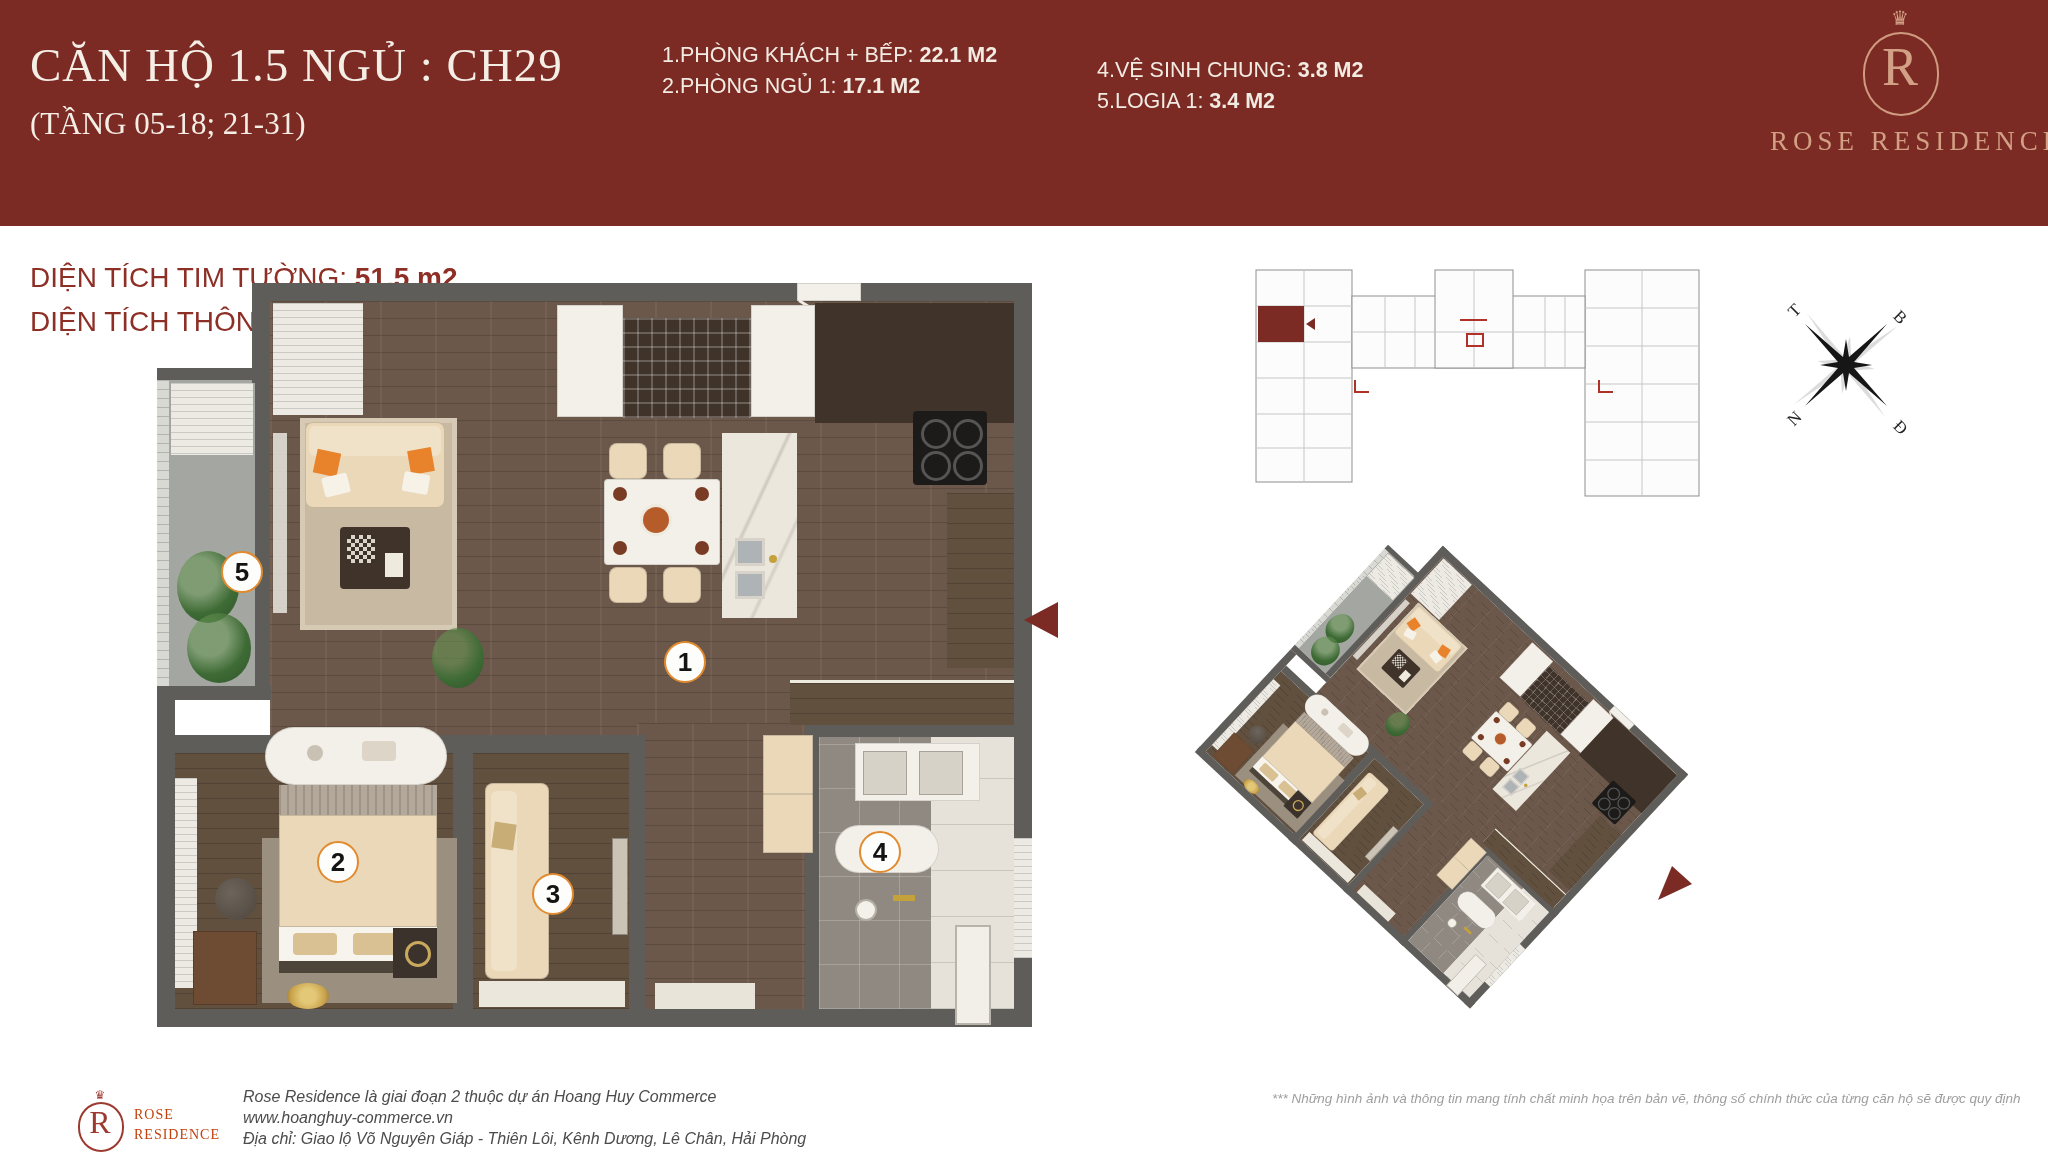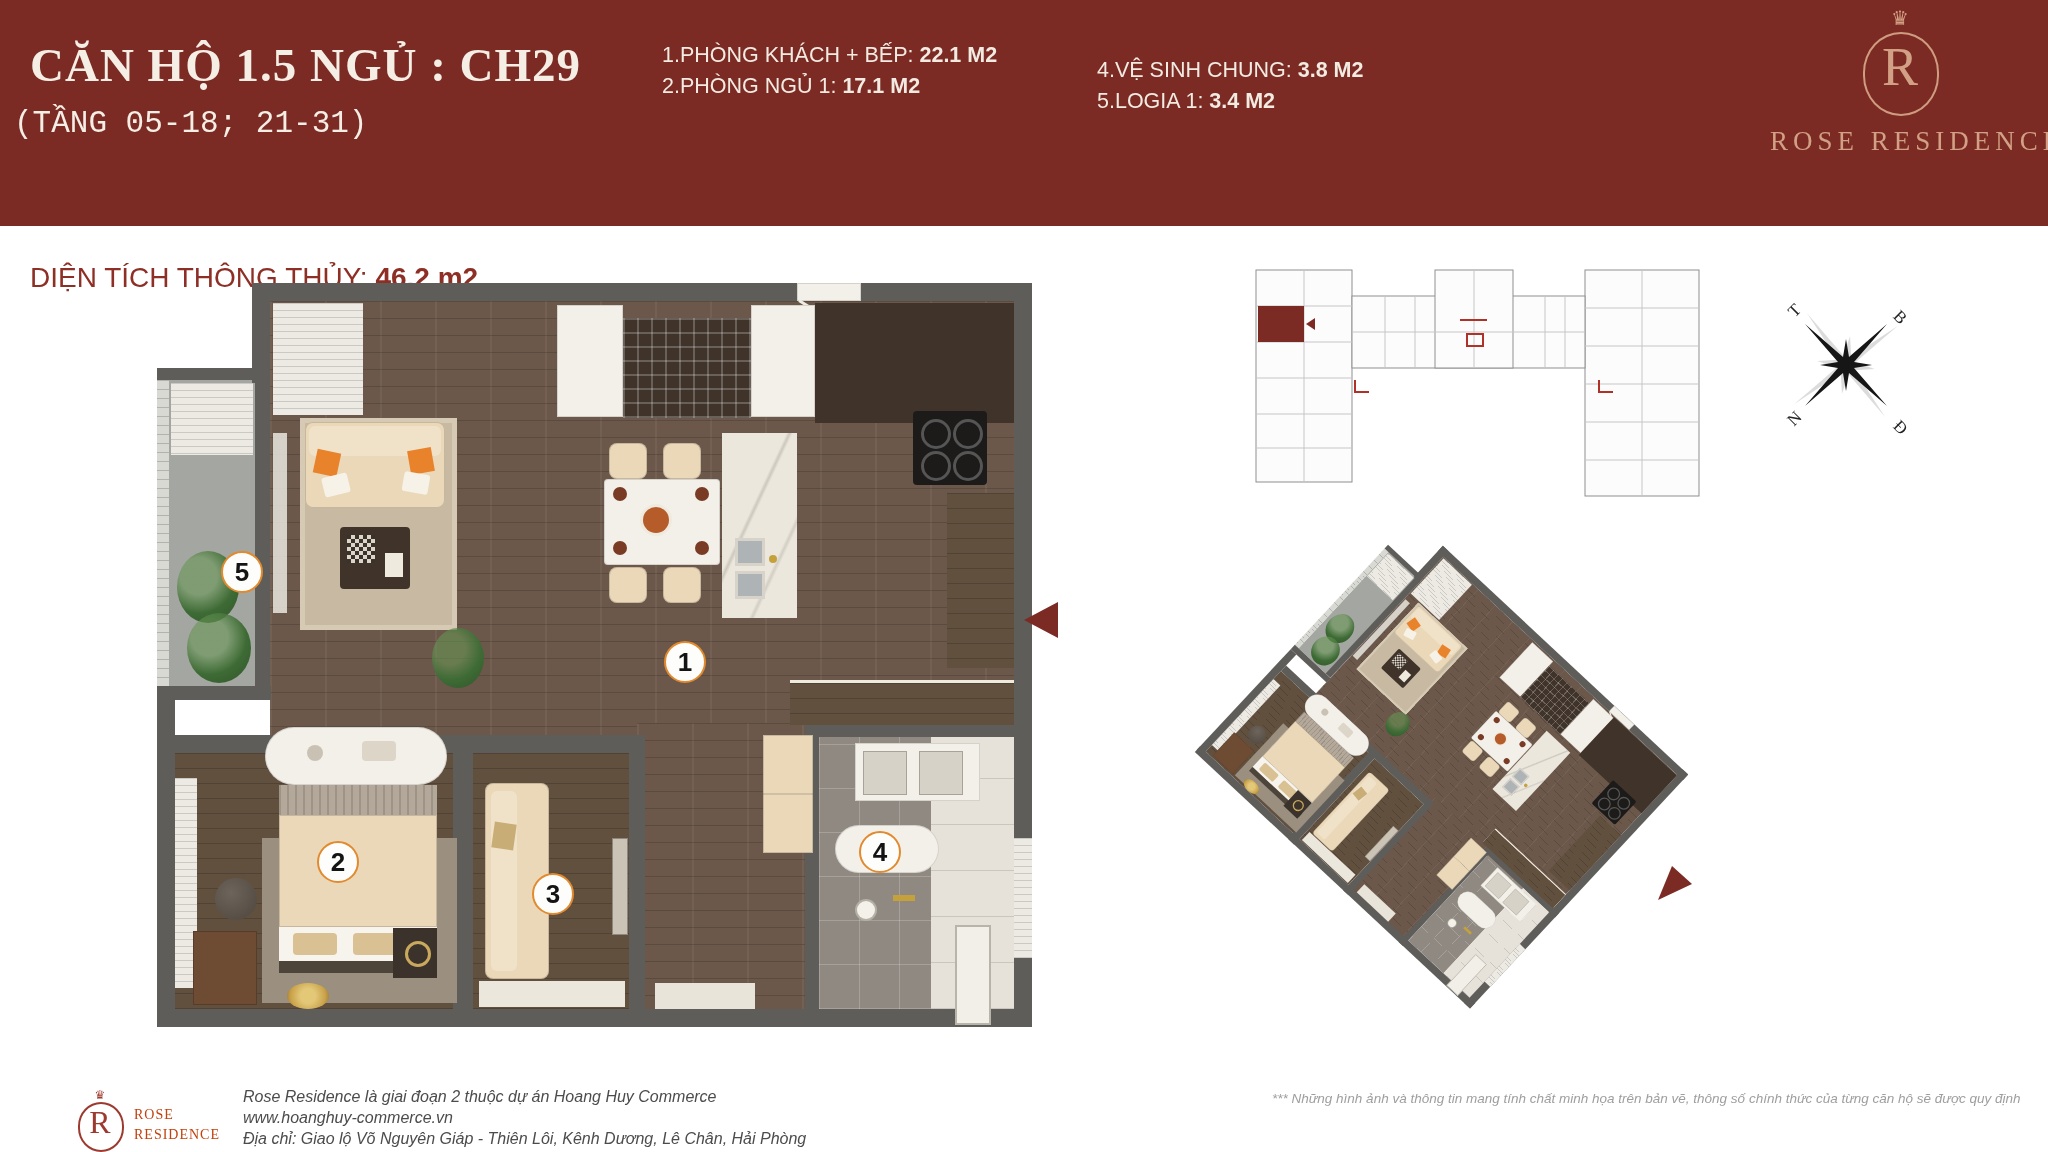--- a/index.html
+++ b/index.html
@@ -3,23 +3,23 @@
 <meta charset="utf-8">
 <style>
   html,body{margin:0;padding:0;background:#ffffff;}
   .page{position:relative;width:2048px;height:1152px;background:#ffffff;overflow:hidden;
         font-family:"Liberation Sans",sans-serif;}
   .abs{position:absolute;}
 
   
   .band{position:absolute;left:0;top:0;width:2048px;height:226px;background:#7b2a24;}
   .title{position:absolute;left:30px;top:38px;margin:0;color:#f4eee5;
-         font-family:"Liberation Serif",serif;font-weight:bold;font-size:47px;letter-spacing:1px;}
-  .subtitle{position:absolute;left:14px;top:106px;color:#f4eee5;
-         font-family:Liberation Mono, monospace;font-size:31px;}
+         font-family:"Liberation Serif",serif;font-weight:normal;font-size:47px;letter-spacing:1px;}
+  .subtitle{position:absolute;left:30px;top:106px;color:#f4eee5;
+         font-family:Liberation Serif, serif;font-size:31px;}
   .roomcol{position:absolute;color:#f2ebe2;font-size:21.5px;line-height:31px;}
   .roomcol .val{font-weight:bold;}
   .rc1{left:662px;top:40px;}
   .rc2{left:1097px;top:55px;}
 
   .brand-top{position:absolute;left:1770px;top:14px;width:260px;text-align:center;color:#d2a084;}
   .mono-wrap{position:relative;display:inline-block;width:86px;height:104px;}
   .mono-circle{position:absolute;left:6px;top:18px;width:72px;height:80px;border:2.5px solid #cf9c80;
                border-radius:50% / 48%;}
   .mono-r{position:absolute;left:0;top:22px;width:86px;text-align:center;
@@ -96,20 +96,21 @@
       <div class="mono-wrap">
         <div class="mono-crown">♛</div>
         <div class="mono-circle"></div>
         <div class="mono-r">R</div>
       </div>
       <div class="brand-name">ROSE RESIDENCE</div>
     </div>
   </header>
 
   <div class="arealines">
+    <div><span>DIỆN TÍCH TIM TƯỜNG: </span><span class="val">51.5 m2</span></div>
     <div><span>DIỆN TÍCH THÔNG THỦY: </span><span class="val">46.2 m2</span></div>
   </div>
 
   <div class="plan-main">
     <div class="plan-inner">
 
       <div class="abs wood" style="left:113px;top:18px;width:744px;height:440px;"></div>
       <div class="abs wood" style="left:480px;top:440px;width:180px;height:290px;"></div>
       <div class="abs concrete" style="left:12px;top:97px;width:88px;height:306px;"></div>
       <div class="abs wood2" style="left:18px;top:470px;width:280px;height:256px;"></div>

